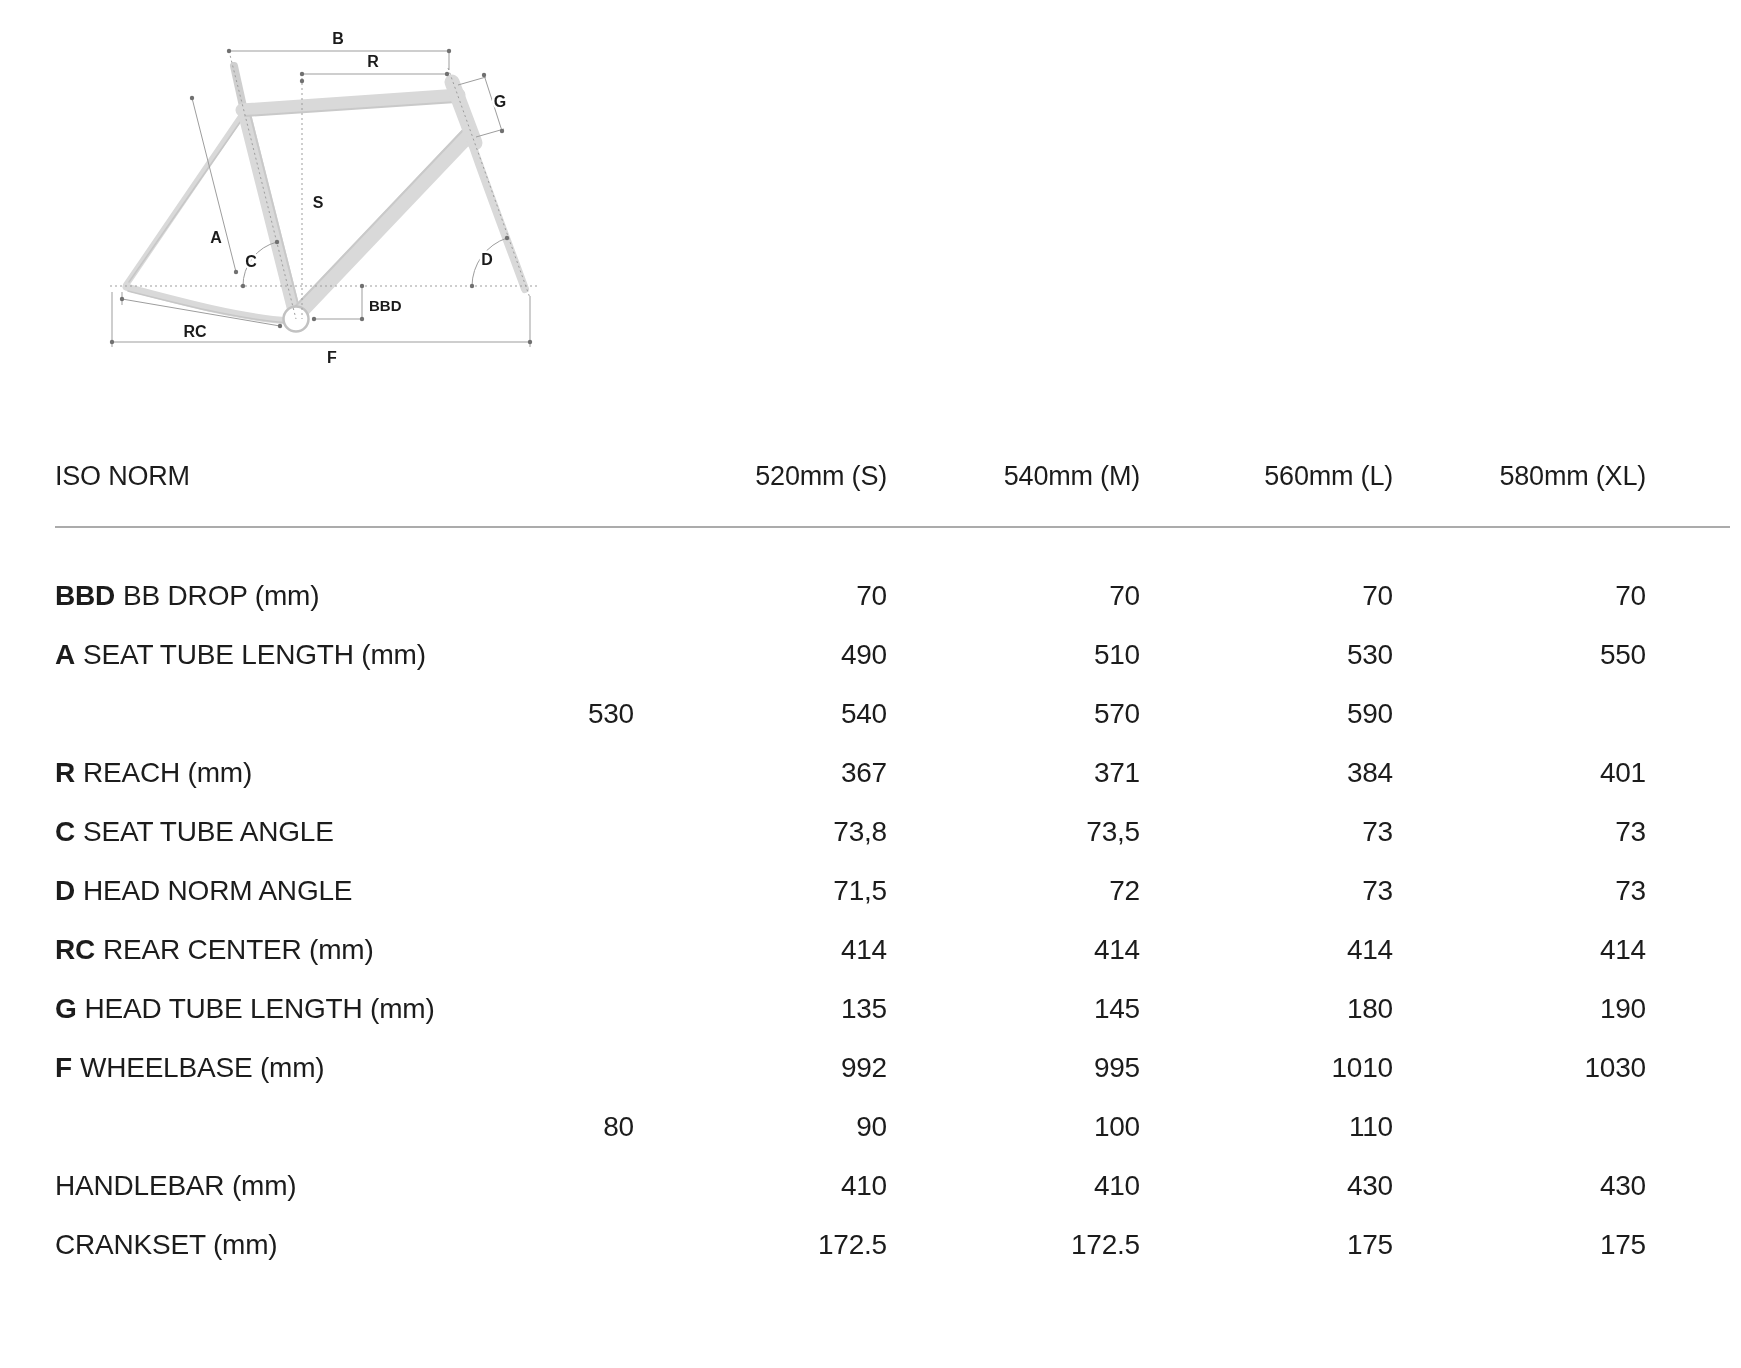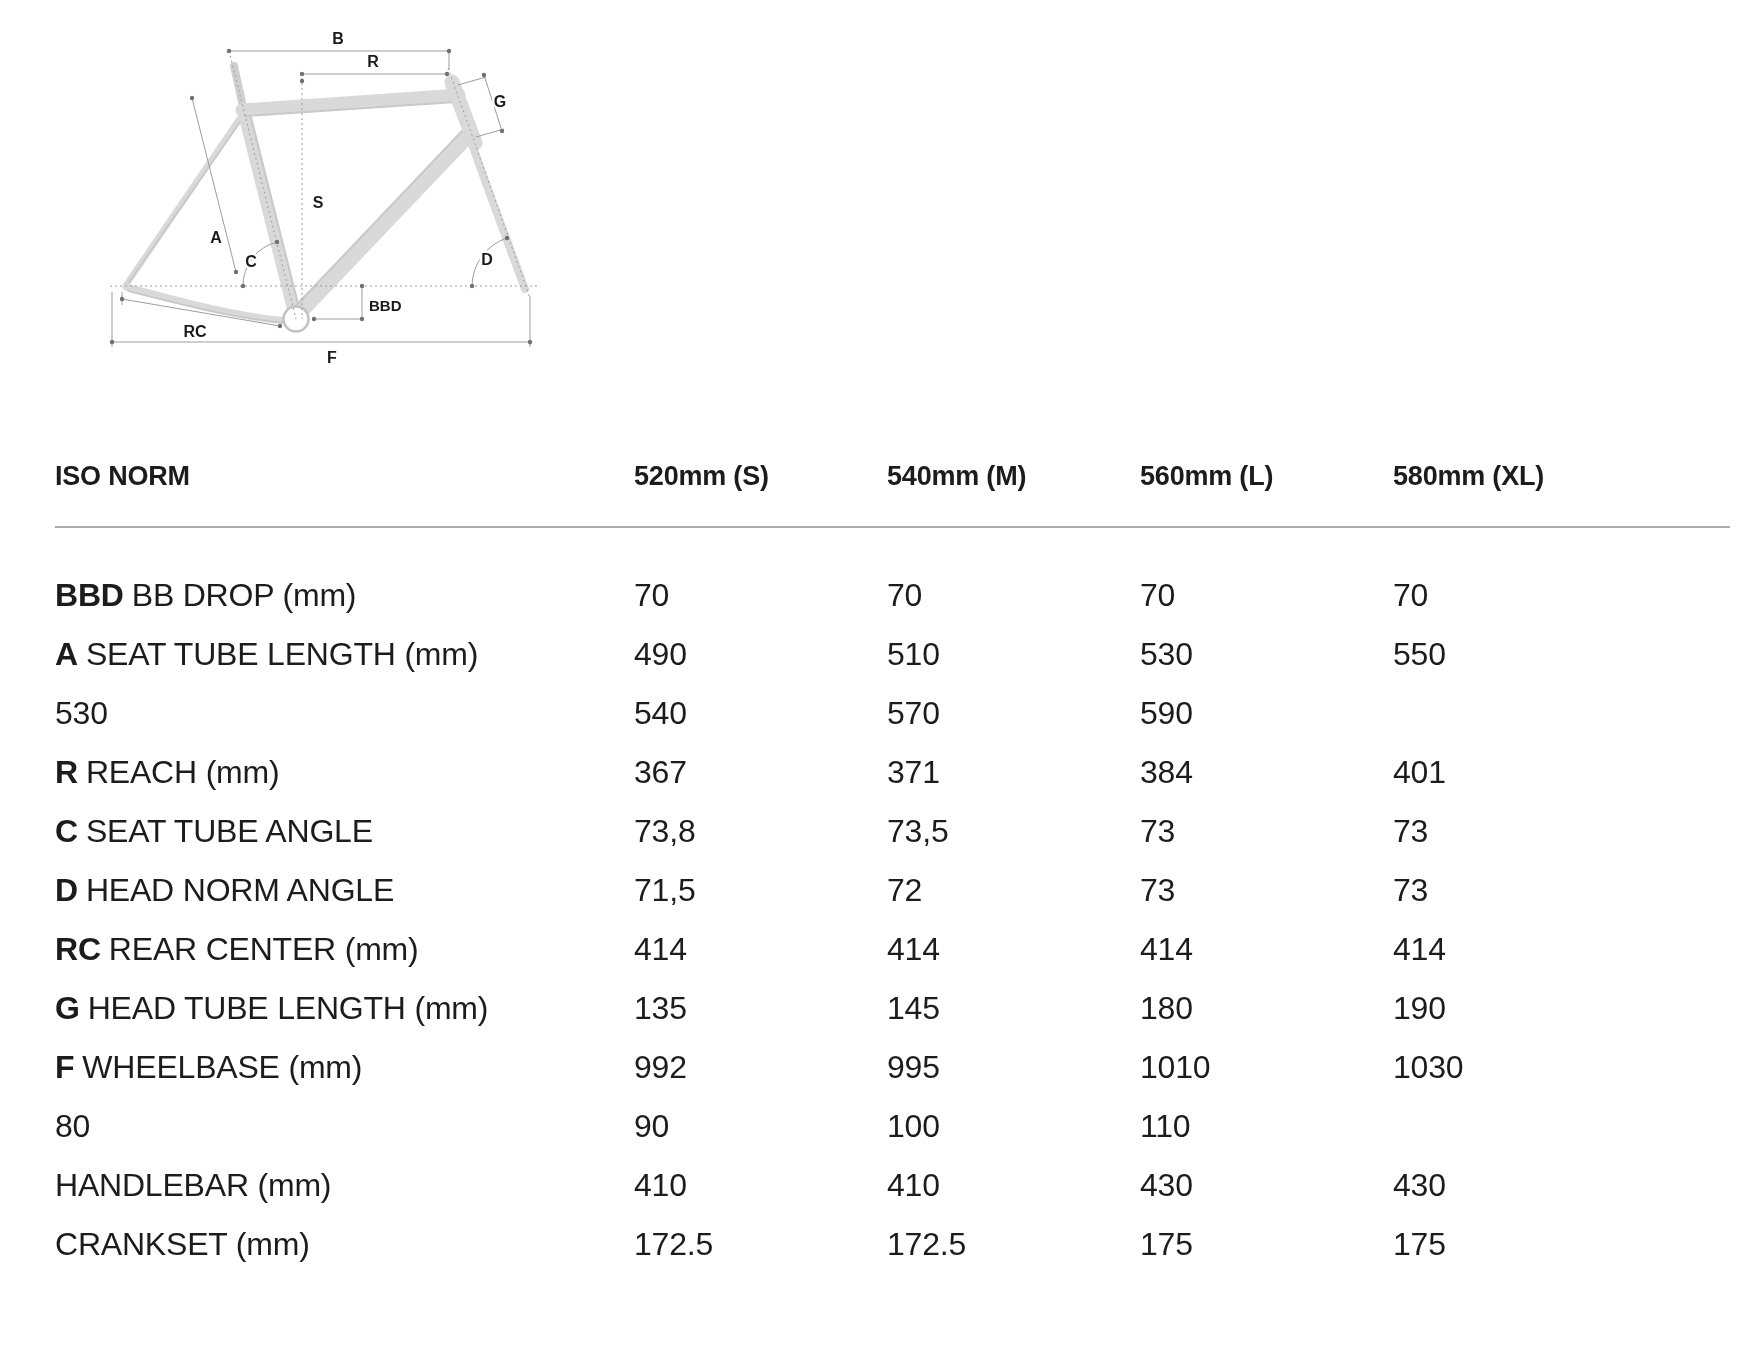--- a/index.html
+++ b/index.html
@@ -14,25 +14,25 @@
   .dim-label-small{font:bold 15px "Liberation Sans",sans-serif;fill:#1b1b1b;
     paint-order:stroke;stroke:#ffffff;stroke-width:4px;}
 
   .spec-table{position:absolute;left:55px;top:452px;width:1675px;}
   .thead,.trow{
     display:grid;
     grid-template-columns:1fr 253px 253px 253px 253px;
     padding-right:84px;
     align-items:center;
   }
-  .thead{height:48px;font-size:27px;font-weight:bold;letter-spacing:-0.2px;}
+  .thead{height:48px;font-size:27px;font-weight:normal;letter-spacing:-0.2px;}
   .divider{height:2px;background:#ababab;margin-top:26px;}
   .tbody{margin-top:38px;}
-  .trow{height:59px;font-size:32px;letter-spacing:-0.2px;}
-  .num{text-align:left;font-variant-numeric:tabular-nums;}
+  .trow{height:59px;font-size:28px;letter-spacing:-0.2px;}
+  .num{text-align:right;font-variant-numeric:tabular-nums;}
   .prefix{font-weight:bold;}
   .prefix:not(:empty){margin-right:8px;}
 </style>
 </head>
 <body>
 
 <div class="diagram-wrap">
   <svg width="460" height="368" viewBox="0 0 460 368">
 
     <g fill="none" stroke-linecap="round">

